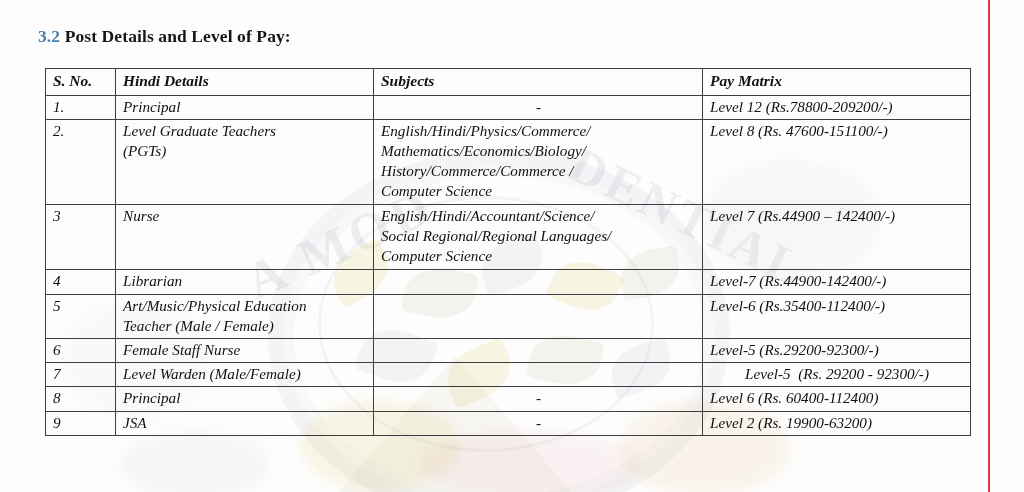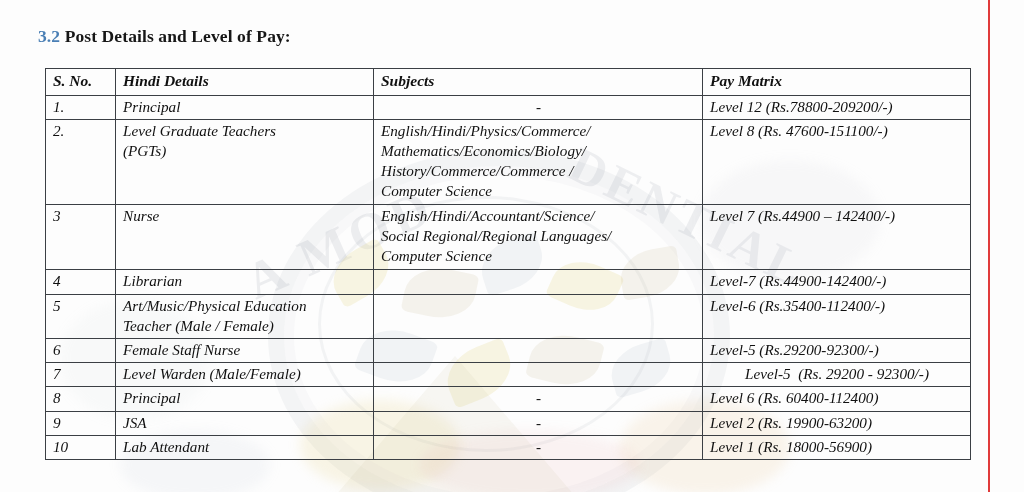--- a/index.html
+++ b/index.html
@@ -276,21 +276,15 @@
         <td>Level 6 (Rs. 60400-112400)</td>
       </tr>
 
       <tr>
         <td class="sno">9</td>
         <td>JSA</td>
         <td class="center-dash">-</td>
         <td>Level 2 (Rs. 19900-63200)</td>
       </tr>
 
-      <tr>
-        <td class="sno">10</td>
-        <td>Lab Attendant</td>
-        <td class="center-dash">-</td>
-        <td>Level 1 (Rs. 18000-56900)</td>
-      </tr>
     </tbody>
   </table>
 </div>
 
 </body></html>

